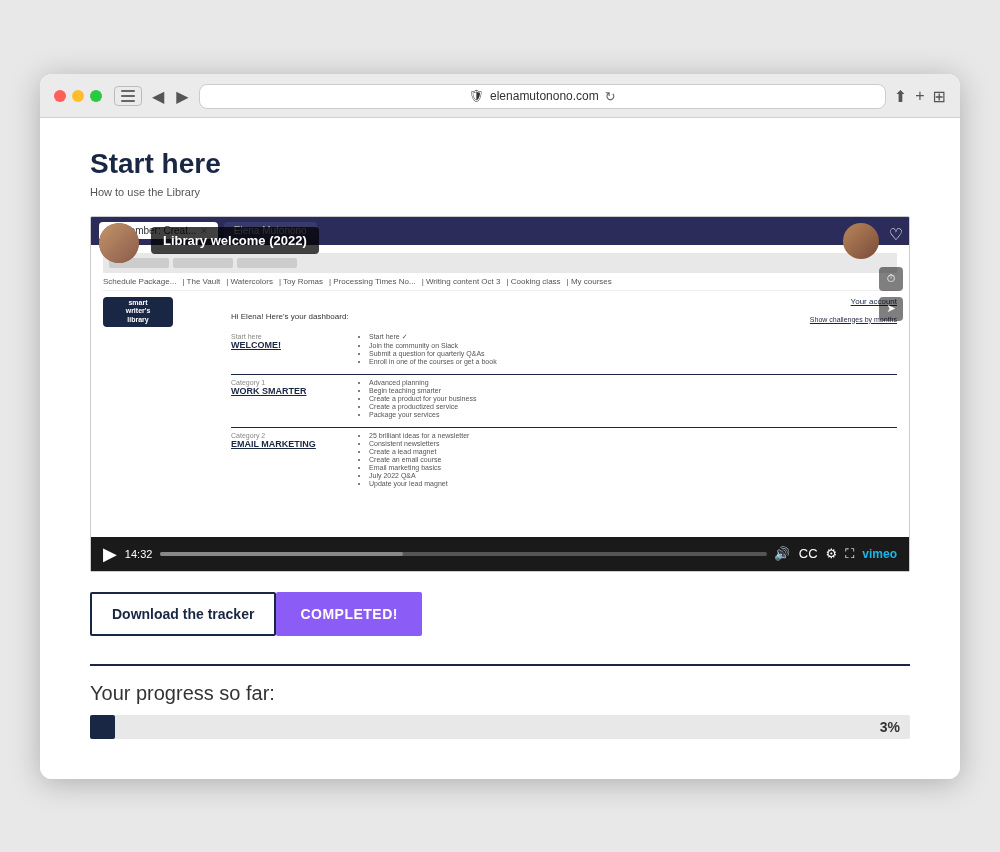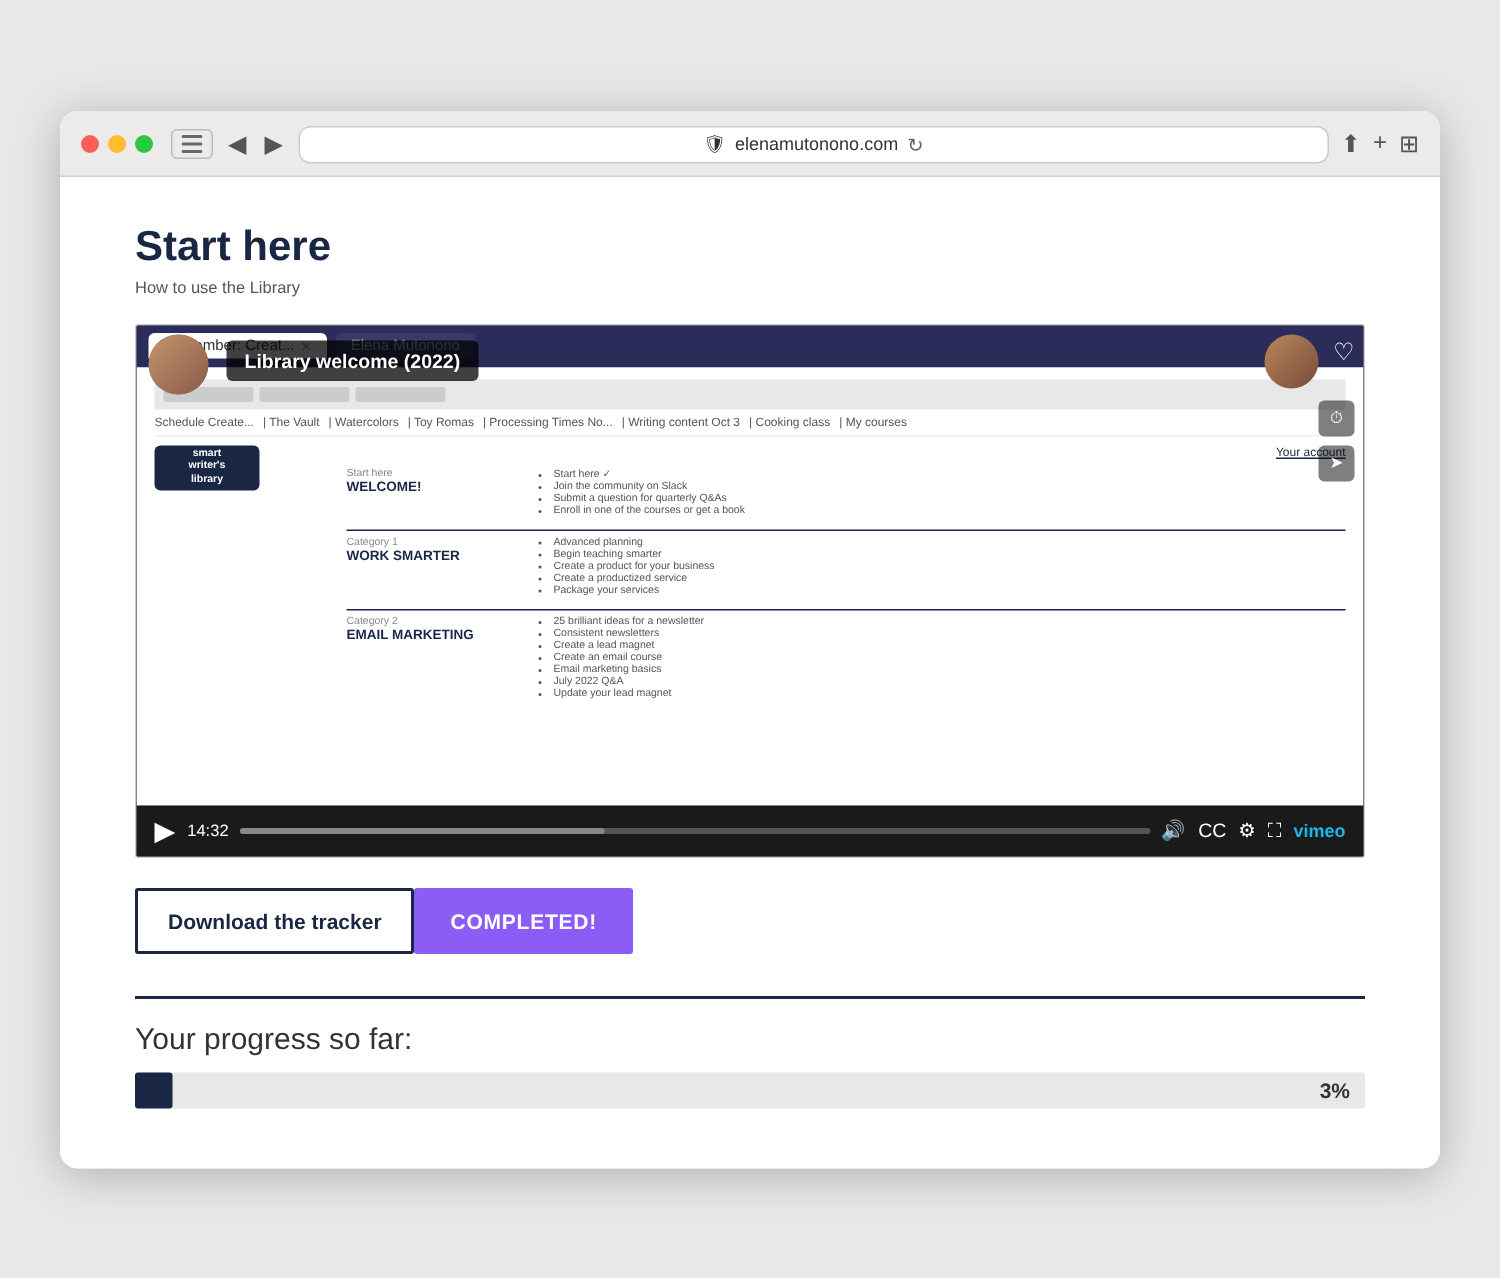--- a/index.html
+++ b/index.html
@@ -307,20 +307,21 @@
     .fake-section-title-sm {
       font-size: 7px;
       color: #888;
     }
 
     .fake-section-heading {
       font-size: 9px;
       font-weight: 700;
       color: #1a2744;
       margin-bottom: 3px;
+      text-decoration: underline;
     }
 
     .fake-bullet-list {
       list-style: disc;
       padding-left: 12px;
     }
 
     .fake-bullet-list li {
       font-size: 7px;
       color: #555;
@@ -571,21 +572,21 @@
             </div>
           </div>
 
           <div class="fake-website-body">
             <div class="fake-top-bar">
               <div class="fake-toolbar-btn"></div>
               <div class="fake-toolbar-btn"></div>
               <div class="fake-toolbar-btn"></div>
             </div>
             <div class="fake-nav-bar">
-              <span class="fake-nav-item">Schedule Create...</span>
+              <span class="fake-nav-item">Schedule Package...</span>
               <span class="fake-nav-item">| The Vault</span>
               <span class="fake-nav-item">| Watercolors</span>
               <span class="fake-nav-item">| Toy Romas</span>
               <span class="fake-nav-item">| Processing Times No...</span>
               <span class="fake-nav-item">| Writing content Oct 3</span>
               <span class="fake-nav-item">| Cooking class</span>
               <span class="fake-nav-item">| My courses</span>
             </div>
 
             <div class="fake-content-grid">
@@ -594,20 +595,24 @@
                   <div class="fake-logo-text">
                     <span>smart</span><br>
                     <span>writer's</span><br>
                     <span>library</span>
                   </div>
                 </div>
               </div>
               <div>
                 <div style="display:flex;justify-content:flex-end;">
                   <span class="fake-account-link">Your account</span>
+                </div>
+                <div style="display:flex;justify-content:space-between;align-items:center;margin-bottom:6px;">
+                  <span class="fake-dashboard-label">Hi Elena! Here's your dashboard:</span>
+                  <span style="font-size:7px;color:#1a2744;text-decoration:underline;">Show challenges by months</span>
                 </div>
 
                 <div class="fake-section">
                   <div style="display:grid;grid-template-columns:120px 1fr;gap:6px;">
                     <div>
                       <div class="fake-section-title-sm">Start here</div>
                       <div class="fake-section-heading">WELCOME!</div>
                     </div>
                     <ul class="fake-bullet-list">
                       <li>Start here ✓</li>

